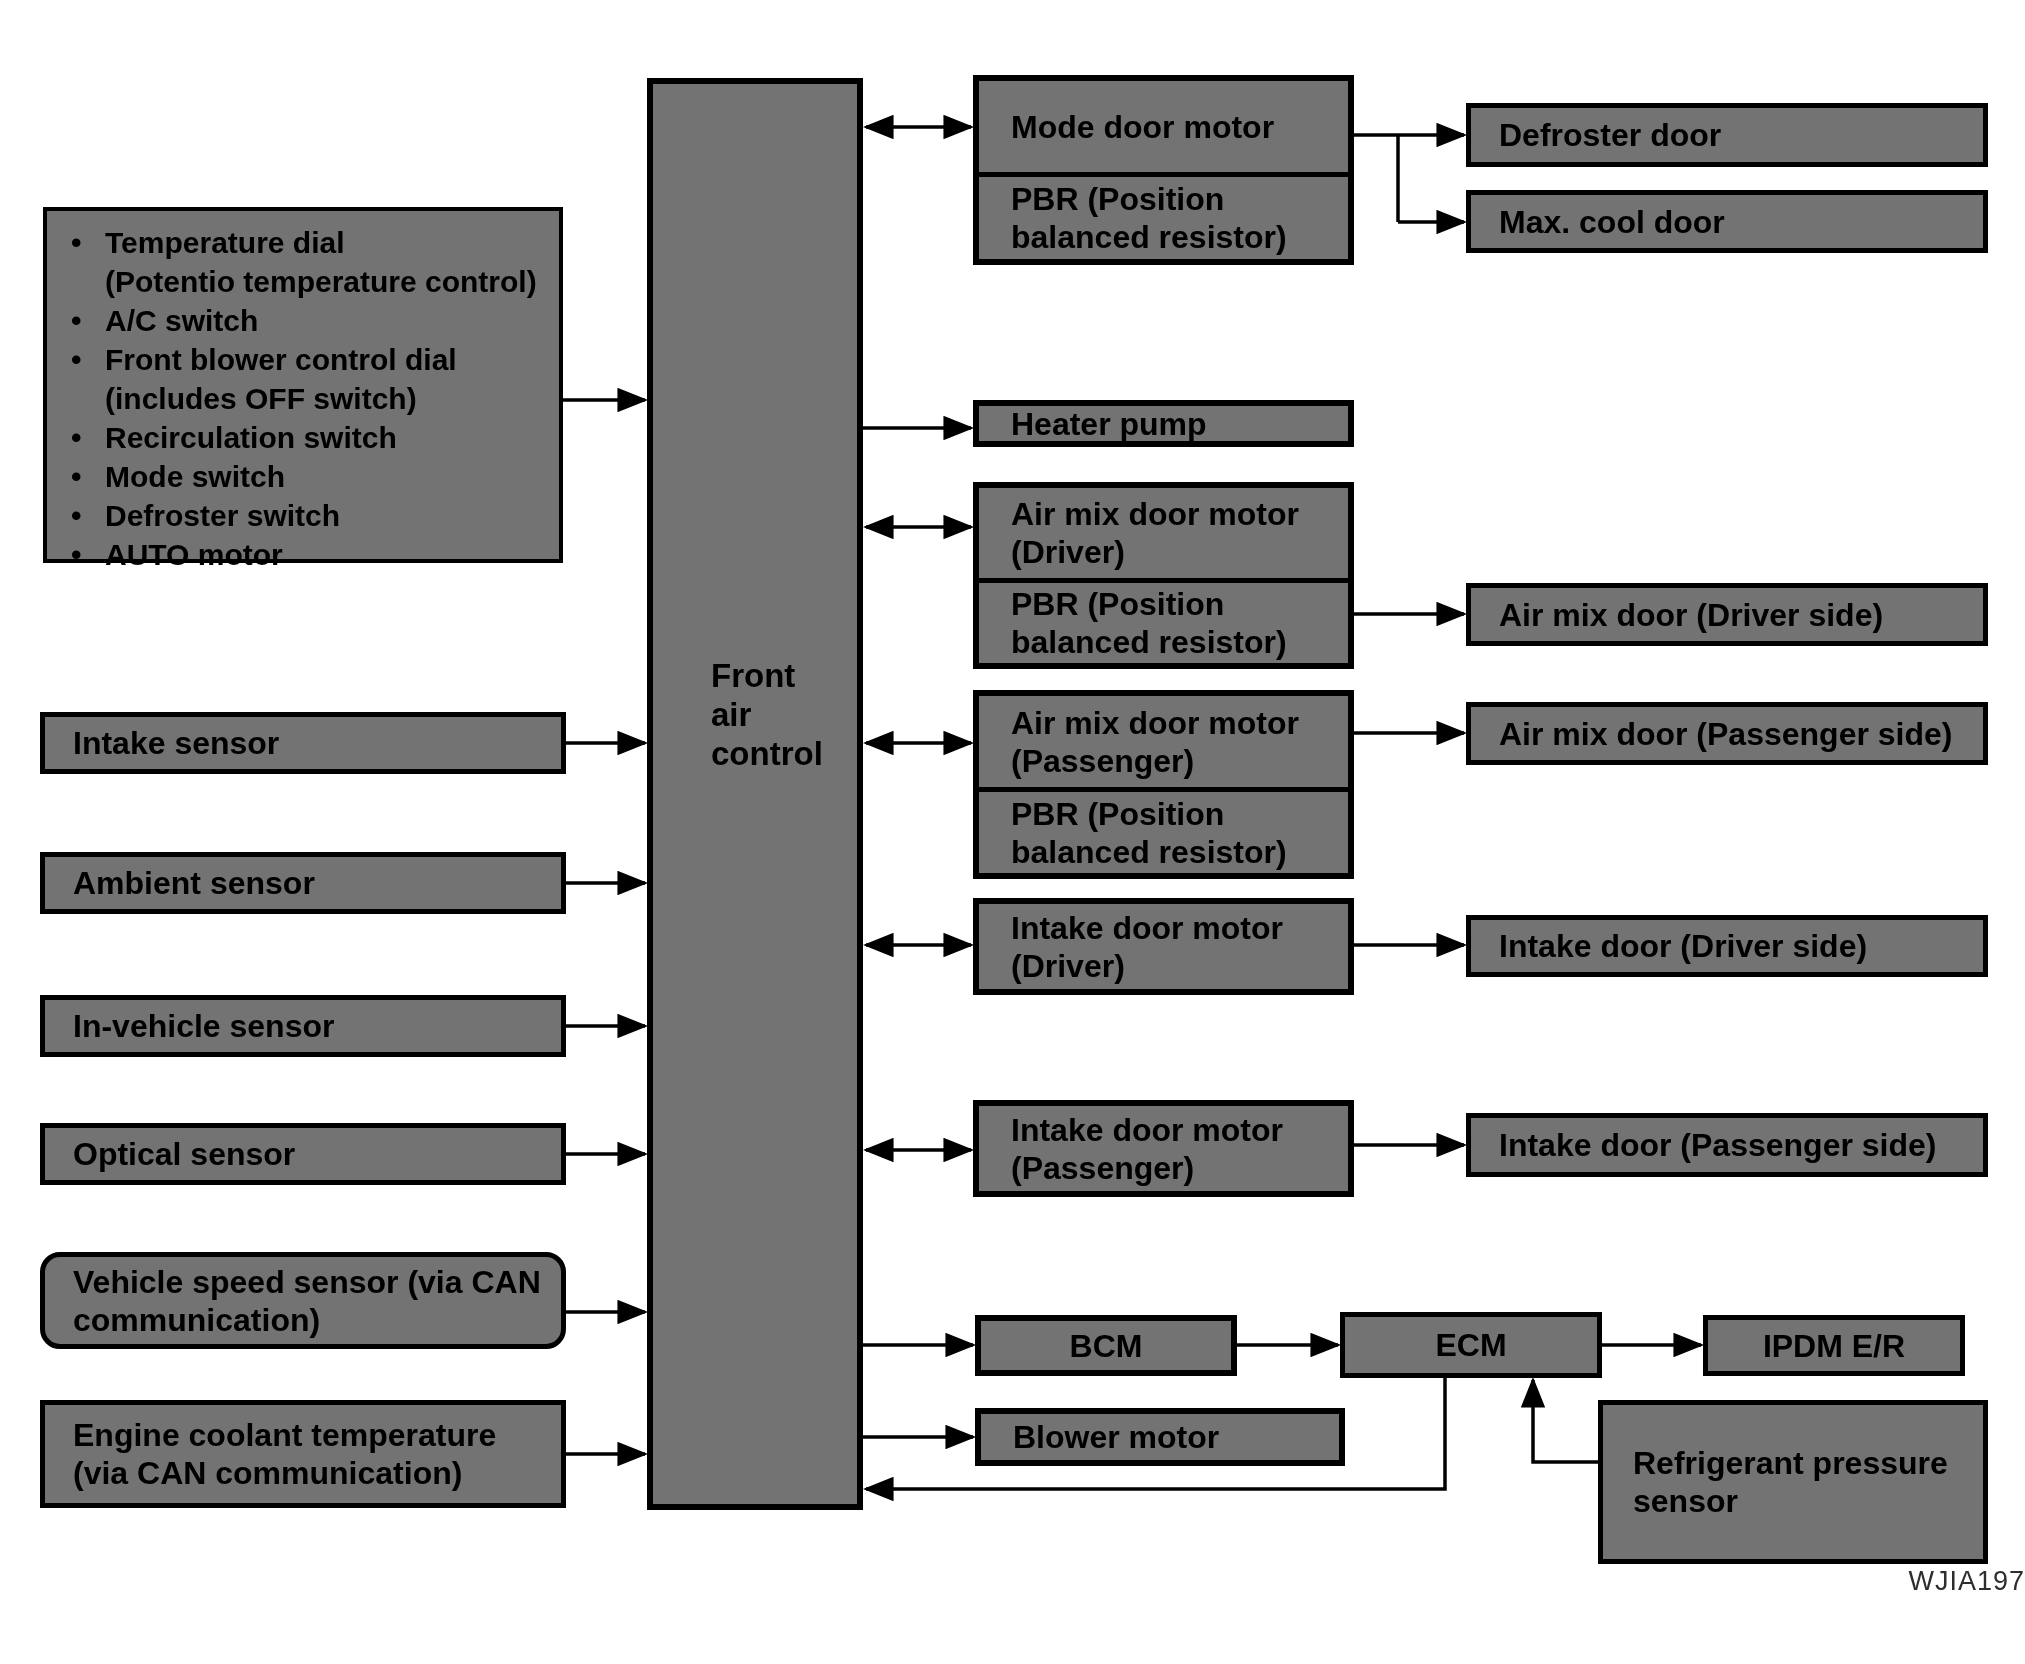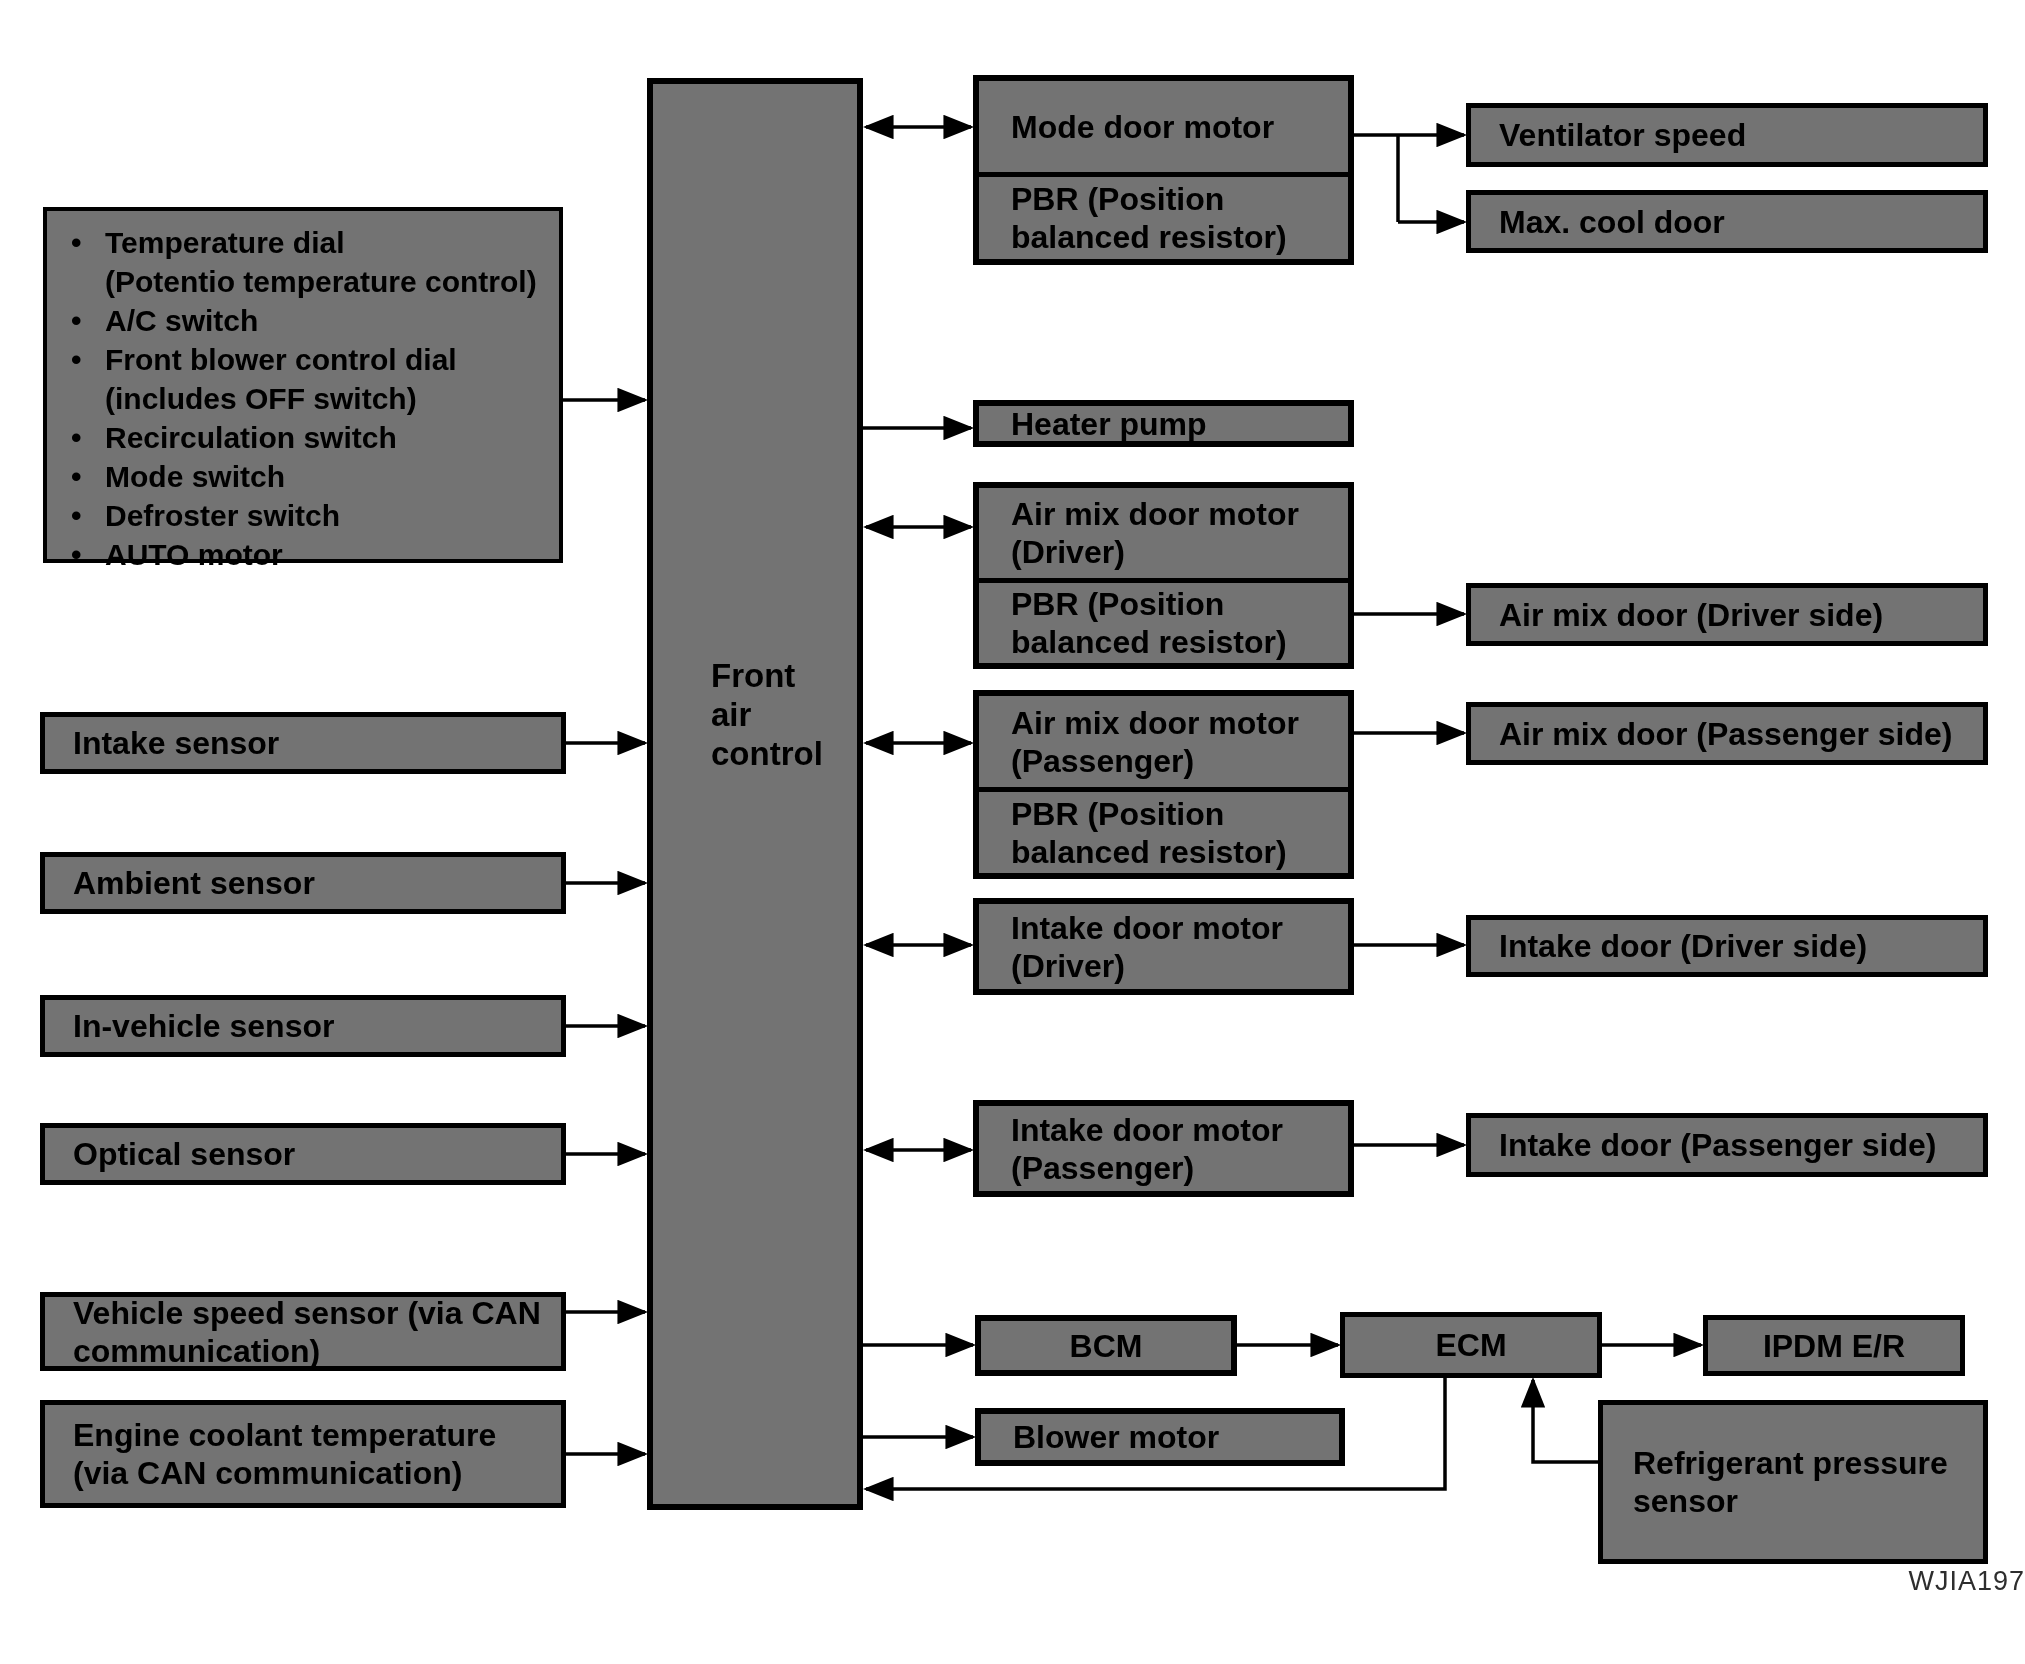--- a/index.html
+++ b/index.html
@@ -71,21 +71,21 @@
   </div>
   <div class="bx vc pl28" style="left:40px;top:852px;width:526px;height:62px;">
     <div class="lbl">Ambient sensor</div>
   </div>
   <div class="bx vc pl28" style="left:40px;top:995px;width:526px;height:62px;">
     <div class="lbl">In-vehicle sensor</div>
   </div>
   <div class="bx vc pl28" style="left:40px;top:1123px;width:526px;height:62px;">
     <div class="lbl">Optical sensor</div>
   </div>
-  <div class="bx vc pl28" style="left:40px;top:1292px;width:526px;height:79px;">
+  <div class="bx vc pl28" style="left:40px;top:1252px;width:526px;height:97px;border-radius:20px;">
     <div class="lbl">Vehicle speed sensor (via CAN</div>
     <div class="lbl">communication)</div>
   </div>
   <div class="bx vc pl28" style="left:40px;top:1400px;width:526px;height:108px;">
     <div class="lbl">Engine coolant temperature</div>
     <div class="lbl">(via CAN communication)</div>
   </div>
 
   <div class="bx b6" style="left:647px;top:78px;width:216px;height:1432px;">
     <div class="center-label">
@@ -151,21 +151,21 @@
   </div>
   <div class="bx b6 vc pl32" style="left:975px;top:1408px;width:370px;height:58px;">
     <div class="lbl">Blower motor</div>
   </div>
   <div class="bx vc" style="left:1598px;top:1400px;width:390px;height:164px;padding-left:30px;">
     <div class="lbl">Refrigerant pressure</div>
     <div class="lbl">sensor</div>
   </div>
 
   <div class="bx vc pl28" style="left:1466px;top:103px;width:522px;height:64px;">
-    <div class="lbl">Ventilator speed</div>
+    <div class="lbl">Defroster door</div>
   </div>
   <div class="bx vc pl28" style="left:1466px;top:190px;width:522px;height:63px;">
     <div class="lbl">Max. cool door</div>
   </div>
   <div class="bx vc pl28" style="left:1466px;top:583px;width:522px;height:63px;">
     <div class="lbl">Air mix door (Driver side)</div>
   </div>
   <div class="bx vc pl28" style="left:1466px;top:702px;width:522px;height:63px;">
     <div class="lbl">Air mix door (Passenger side)</div>
   </div>

